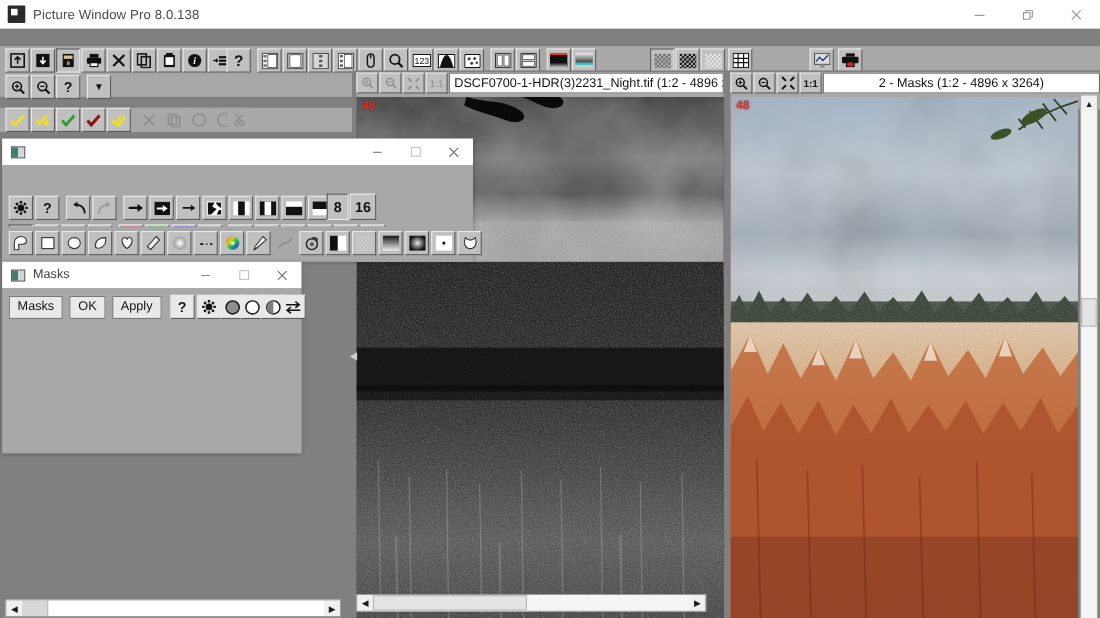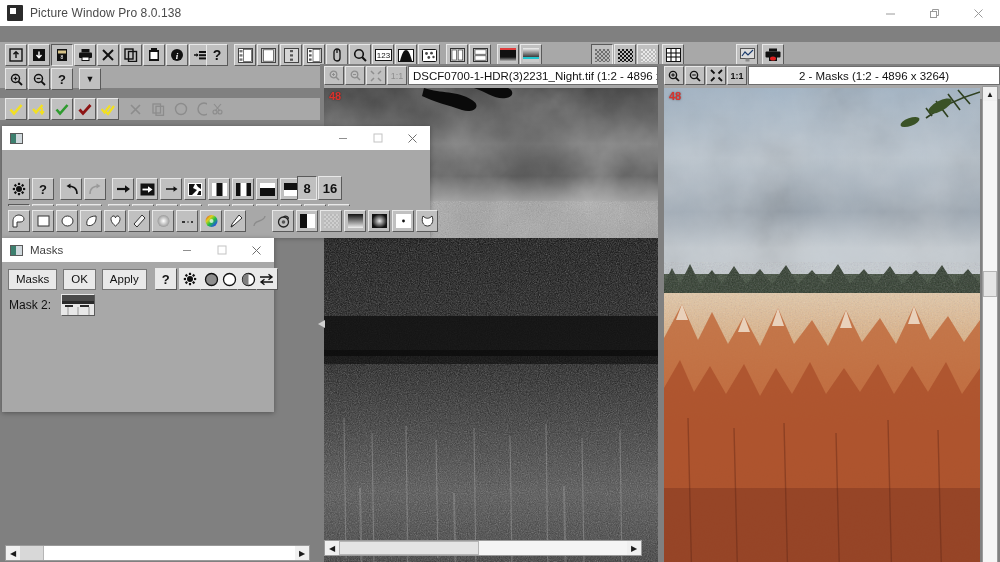--- a/index.html
+++ b/index.html
@@ -1105,35 +1105,16 @@
         <div style="position:relative;width:22px;height:22px">
           <div class="tbtn" style="left:0;top:0;background:#e9e9e9">
             <svg width="15" height="14" viewBox="0 0 15 14">
                 <path d="M1 5 H12 M9.5 2.2 L13 5 L9.5 7.8" fill="none" stroke="#111" stroke-width="1.4"></path>
                 <path d="M14 10 H3 M5.5 7.2 L2 10 L5.5 12.8" fill="none" stroke="#111" stroke-width="1.4"></path>
               </svg>
           </div>
         </div>
       </div>
 
-      <div class="mask-row">
-        <div class="lbl">Mask 2:</div>
-        <div class="maskthumb">
-          <svg width="34" height="22" viewBox="0 0 34 22" preserveAspectRatio="none">
-              <rect width="34" height="22" fill="#e8e8e8"></rect>
-              <rect width="34" height="6" fill="#4a4a4a"></rect>
-              <g fill="#2a2a2a">
-                <rect y="6" width="34" height="3"></rect>
-                <rect x="3" y="10" width="8" height="2"></rect>
-                <rect x="18" y="10" width="9" height="2"></rect>
-              </g>
-              <g stroke="#7a7a7a" stroke-width=".7">
-                <line x1="6" y1="12" x2="6" y2="20"></line>
-                <line x1="16" y1="12" x2="16" y2="20"></line>
-                <line x1="27" y1="12" x2="27" y2="20"></line>
-              </g>
-            </svg>
-        </div>
-      </div>
     </div>
   </div>
 
 </div>
 
 </body></html>

